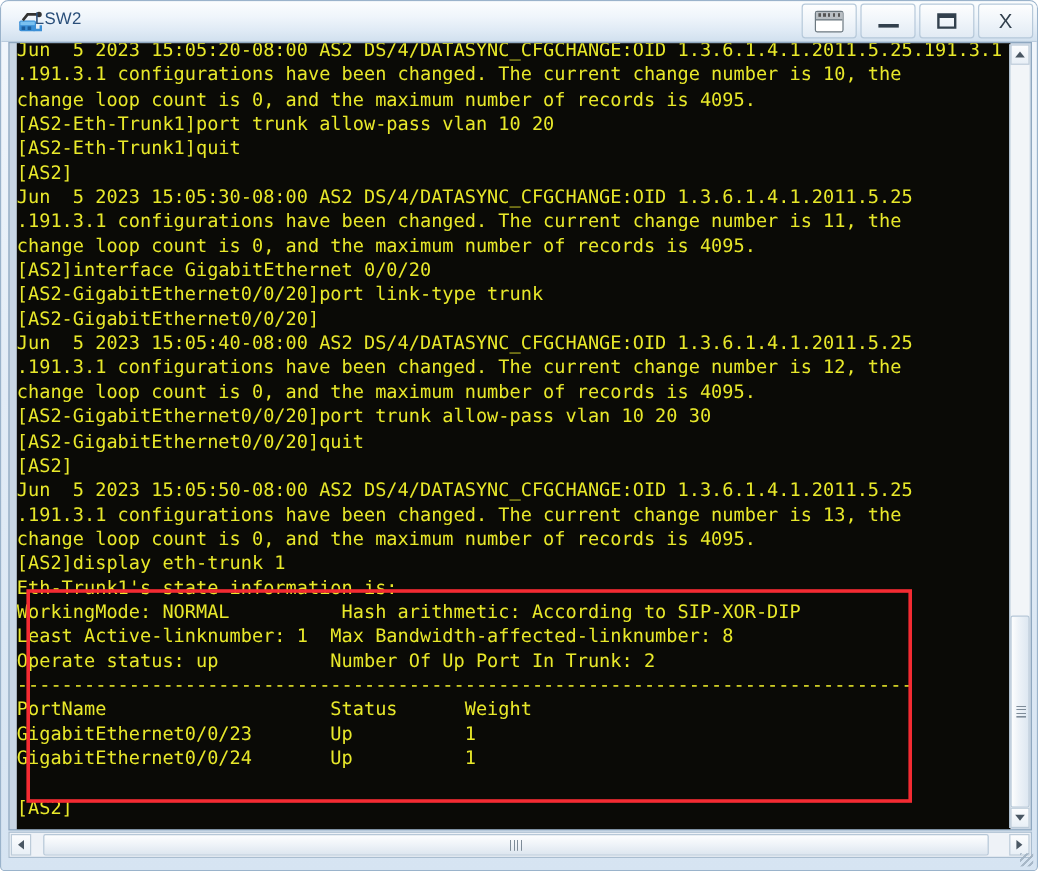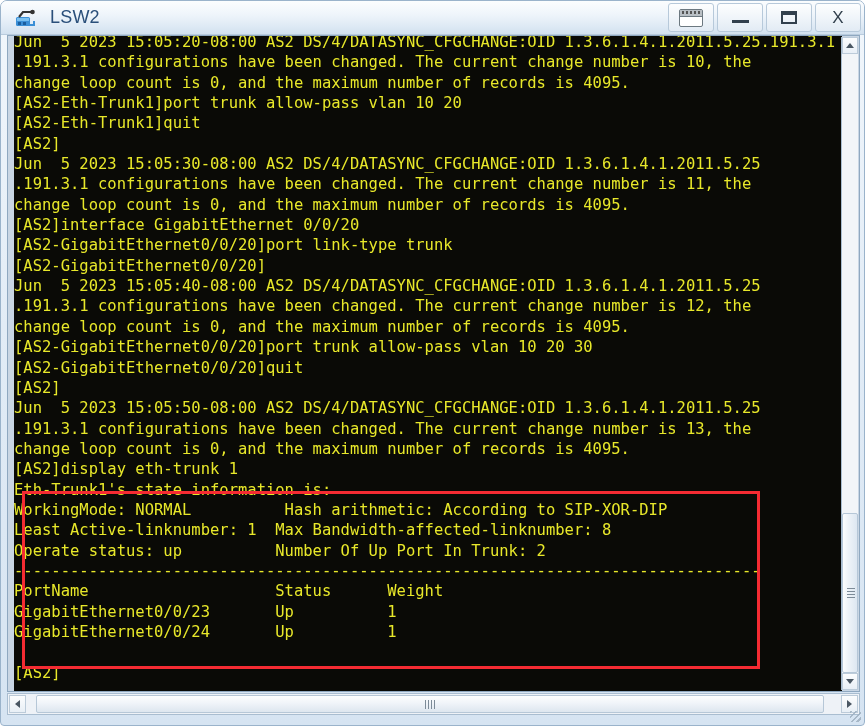--- a/index.html
+++ b/index.html
@@ -37,22 +37,22 @@
     border-bottom: 1px solid #b9cbdd;
     box-sizing: border-box;
   }
   .title-icon {
     position: absolute;
     left: 13px; top: 7px;
     width: 22px; height: 21px;
   }
   .title-text {
     position: absolute;
-    left: 49px; top: 6px;
-    font-size: 18px;
+    left: 28px; top: 6px;
+    font-size: 14px;
     color: #2a4f7a;
     font-family: "Liberation Sans", sans-serif;
     letter-spacing: 0.2px;
   }
 
   .win-btns {
     position: absolute;
     right: 5px; top: 2px;
     display: flex;
     align-items: center;

